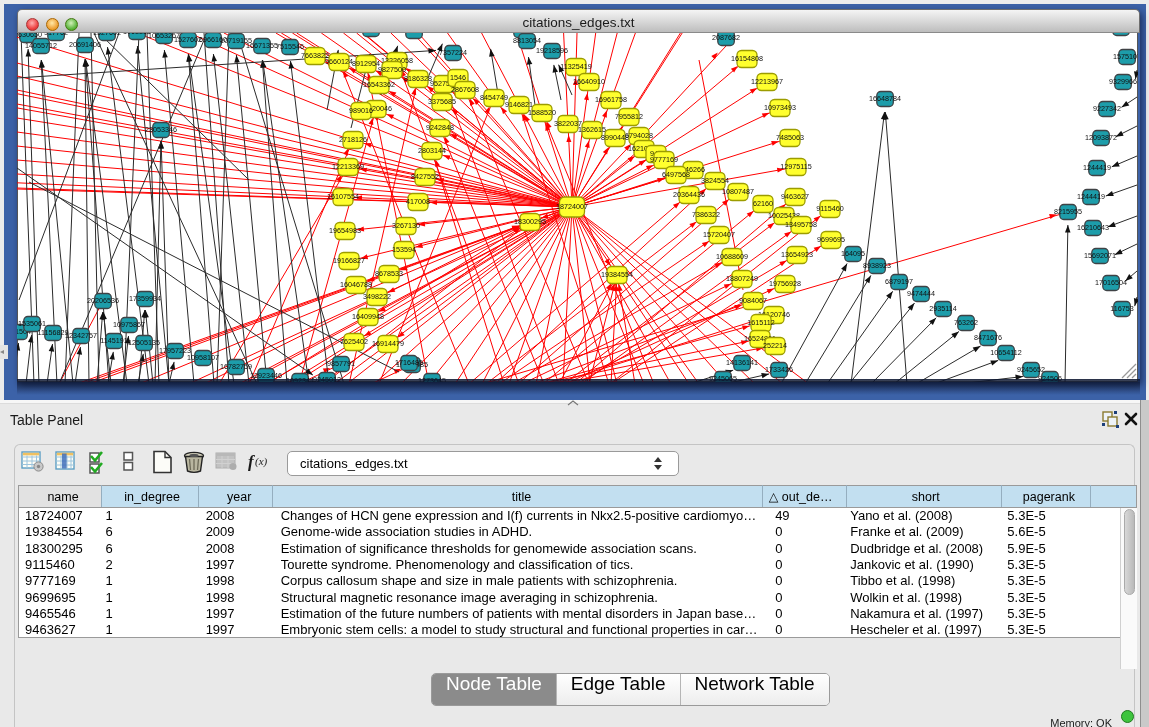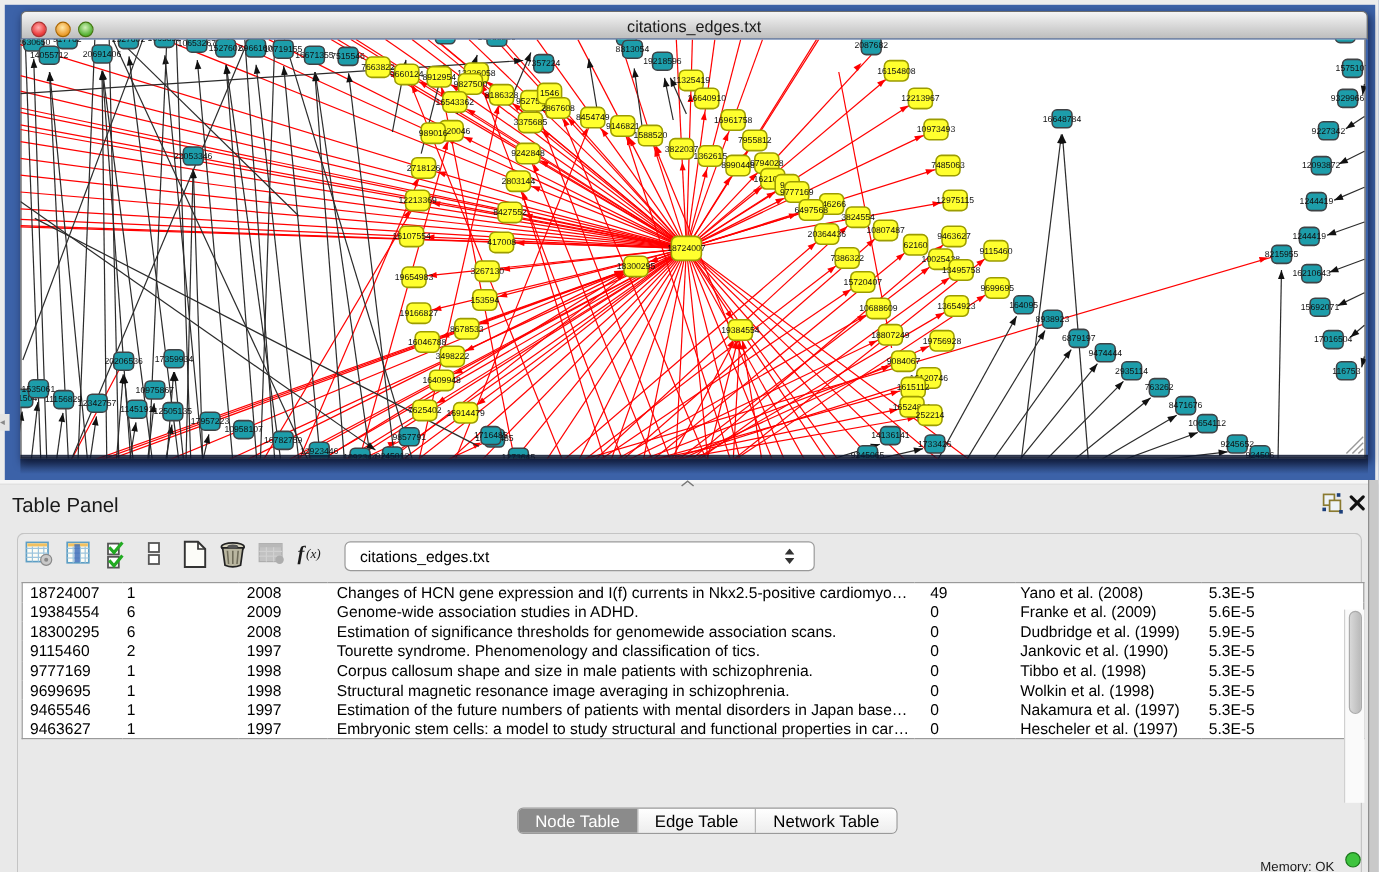--- a/index.html
+++ b/index.html
@@ -9,21 +9,21 @@
 #win{position:absolute;left:13px;top:5px;width:1123px;height:373px;
   border-radius:5px 5px 0 0;box-shadow:2px 3px 7px rgba(0,0,25,.55)}
 #titlebar{position:absolute;left:0;top:0;width:100%;height:24px;
   background:linear-gradient(#f5f5f5,#bdbdbd);border-radius:5px 5px 0 0;
   border:1px solid #6e6e6e;border-bottom:1px solid #8a8a8a}
 #title{position:absolute;width:100%;text-align:center;top:4.5px;font-size:13.5px;color:#1a1a1a}
 .tl{position:absolute;top:8px;width:13px;height:13px;border-radius:50%}
 #canvas{position:absolute;left:0;top:24px;width:1121px;height:349px;background:#fff;
   border-left:1px solid #555;border-right:1px solid #555;border-bottom:1px solid #555}
 #panel{position:absolute;left:0;top:400px;width:1149px;height:327px;background:#e9e9e9}
-#ptitle{position:absolute;left:10px;top:12px;font-size:17px;color:#1a1a1a}
+#ptitle{position:absolute;left:10px;top:12px;font-size:14px;color:#1a1a1a}
 #toolpanel{position:absolute;left:14px;top:44px;width:1121px;height:283px;
   border:1px solid #c4c4c4;border-bottom:none;border-radius:6px 6px 0 0}
 #dropdown{position:absolute;left:272px;top:6px;width:392px;height:25px;background:#fff;
   border:1px solid #9a9a9a;border-radius:5px;font-size:13px;color:#000;line-height:23px;padding-left:12px}
 table{position:absolute;left:3px;top:40px;border-collapse:collapse;table-layout:fixed;
   width:1119px;font-size:12.5px;background:#fff;border:1px solid #9a9a9a}
 th{background:#c2dff0;font-weight:normal;font-size:12.5px;height:22px;
   border-left:1px solid #95aebf;padding:0;border-bottom:1px solid #9a9a9a}
 th.c1{border-left:none;background:#e2e2e2}
 td{height:16.3px;padding:0;white-space:nowrap;overflow:hidden;font-size:13px}
@@ -32,22 +32,22 @@
 .c3{width:74px;padding-left:7px}
 .c4{width:489px;padding-left:8px}
 td.c4{text-overflow:ellipsis}
 .c5{width:84px;padding-left:13px}
 .c6{width:155px;padding-left:4px}
 .c7{width:89px;padding-left:6px}
 .c8{width:46px;padding-left:0}
 th.c5{padding-left:6px;text-align:left;width:84px}
 #sbar{position:absolute;left:1105px;top:63px;width:17px;height:161px;background:#fafafa;border-left:1px solid #d0d0d0}
 #sthumb{position:absolute;left:3px;top:1px;width:11px;height:86px;background:linear-gradient(90deg,#d8d8d8,#b9b9b9);border:1px solid #aaa;border-radius:6px}
-#tabs{position:absolute;left:416px;top:228px;height:22px;display:flex;
-  border:1px solid #9a9a9a;border-radius:5px;overflow:hidden;font-size:14px}
+#tabs{position:absolute;left:416px;top:228px;height:33px;display:flex;
+  border:1px solid #9a9a9a;border-radius:5px;overflow:hidden;font-size:19px}
 .tab{padding:0 14px;line-height:20px;background:linear-gradient(#fff,#ededed);color:#000;border-left:1px solid #b5b5b5}
 .tab.sel{background:#8b8b8b;color:#fff;border-left:none}
 #memory{position:absolute;right:37px;top:317px;font-size:11px;color:#1a1a1a}
 #memdot{position:absolute;right:15px;top:310px;width:13px;height:13px;border-radius:50%;
   background:#3ec43e;border:1px solid #1e7a1e}
 #rstrip{position:absolute;right:0;top:0;width:9px;height:327px;background:#c9c9c9;border-left:1px solid #8e8e8e}
 </style></head><body>
 <div id="root">
  <div id="desktop">
   <div id="win">
@@ -811,20 +811,30 @@
 <text x="235" y="16" font-size="11" font-style="italic" font-family="Liberation Serif, serif" fill="#1a1a1a">(x)</text>
 </svg>
    <div id="dropdown">citations_edges.txt
      <svg width="8" height="13" style="position:absolute;right:16px;top:5px">
        <polygon points="4,0 8,5 0,5" fill="#333"></polygon>
             <polygon points="4,13 8,8 0,8" fill="#333"></polygon>
      </svg>
    </div>
    <table>
     <tbody>
+            <tr>
+              <th class="c1">name</th>
+              <th class="c2">in_degree</th>
+              <th class="c3">year</th>
+        <th class="c4">title</th>
+              <th class="c5">△ out_de…</th>
+              <th class="c6">short</th>
+        <th class="c7">pagerank</th>
+              <th class="c8"></th>
+            </tr>
     <tr>
               <td class="c1">18724007</td>
               <td class="c2">1</td>
               <td class="c3">2008</td>
               <td class="c4">Changes of HCN gene expression and I(f) currents in Nkx2.5‑positive cardiomyoc…</td>
               <td class="c5">49</td>
               <td class="c6">Yano et al. (2008)</td>
               <td class="c7">5.3E‑5</td>
               <td class="c8"></td>
             </tr>
@@ -837,21 +847,21 @@
               <td class="c6">Franke et al. (2009)</td>
               <td class="c7">5.6E‑5</td>
               <td class="c8"></td>
             </tr>
             <tr>
               <td class="c1">18300295</td>
               <td class="c2">6</td>
               <td class="c3">2008</td>
               <td class="c4">Estimation of significance thresholds for genomewide association scans.</td>
               <td class="c5">0</td>
-              <td class="c6">Dudbridge et al. (1999)</td>
+              <td class="c6">Dudbridge et al. (2008)</td>
               <td class="c7">5.9E‑5</td>
               <td class="c8"></td>
             </tr>
             <tr>
               <td class="c1">9115460</td>
               <td class="c2">2</td>
               <td class="c3">1997</td>
               <td class="c4">Tourette syndrome. Phenomenology and classification of tics.</td>
               <td class="c5">0</td>
               <td class="c6">Jankovic et al. (1990)</td>

